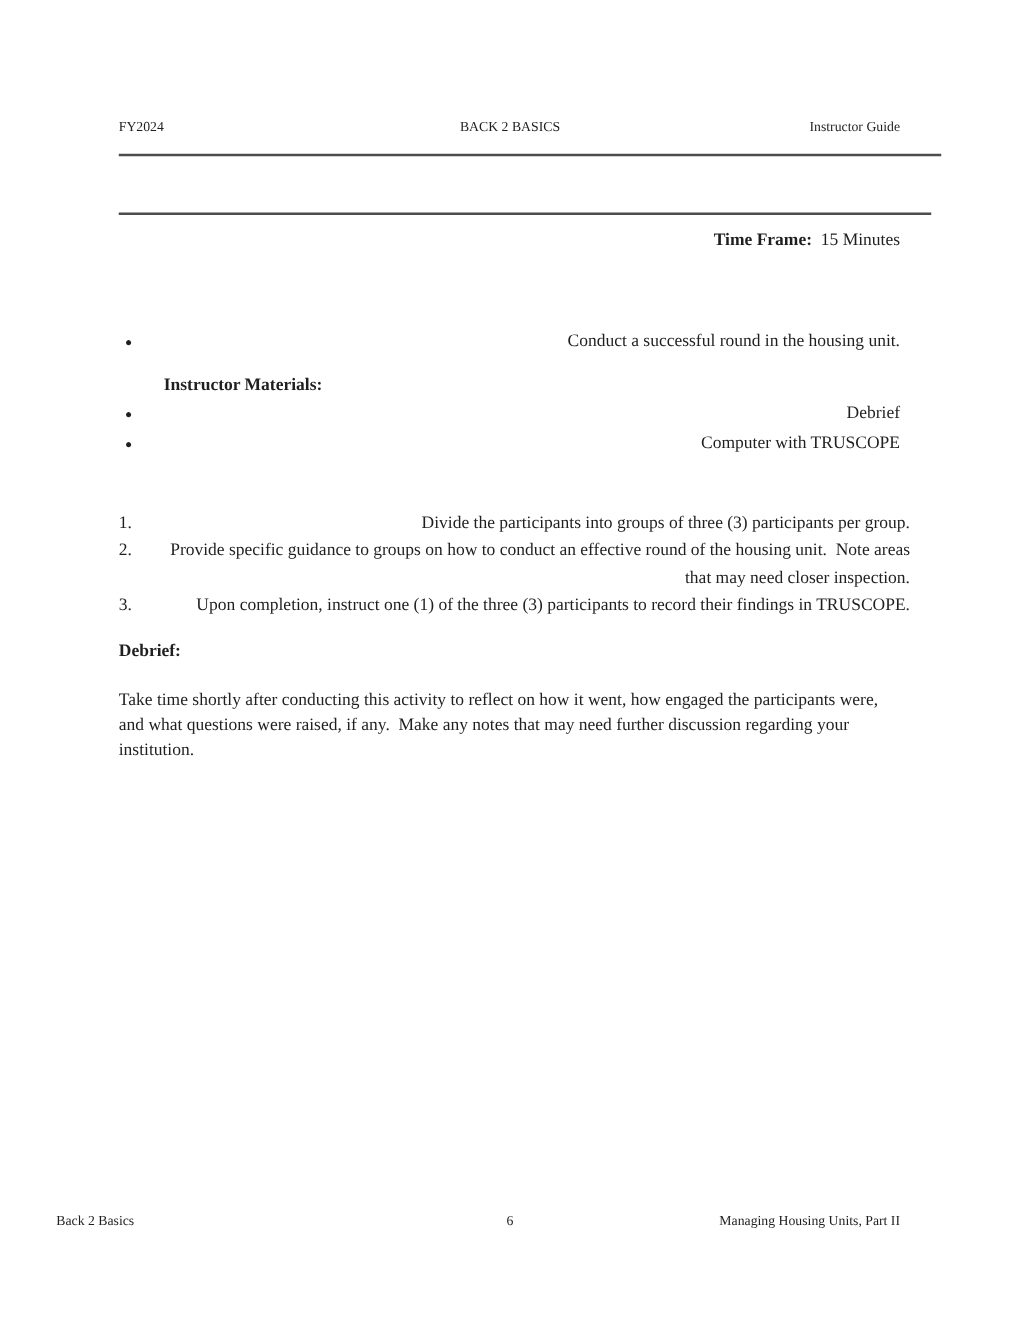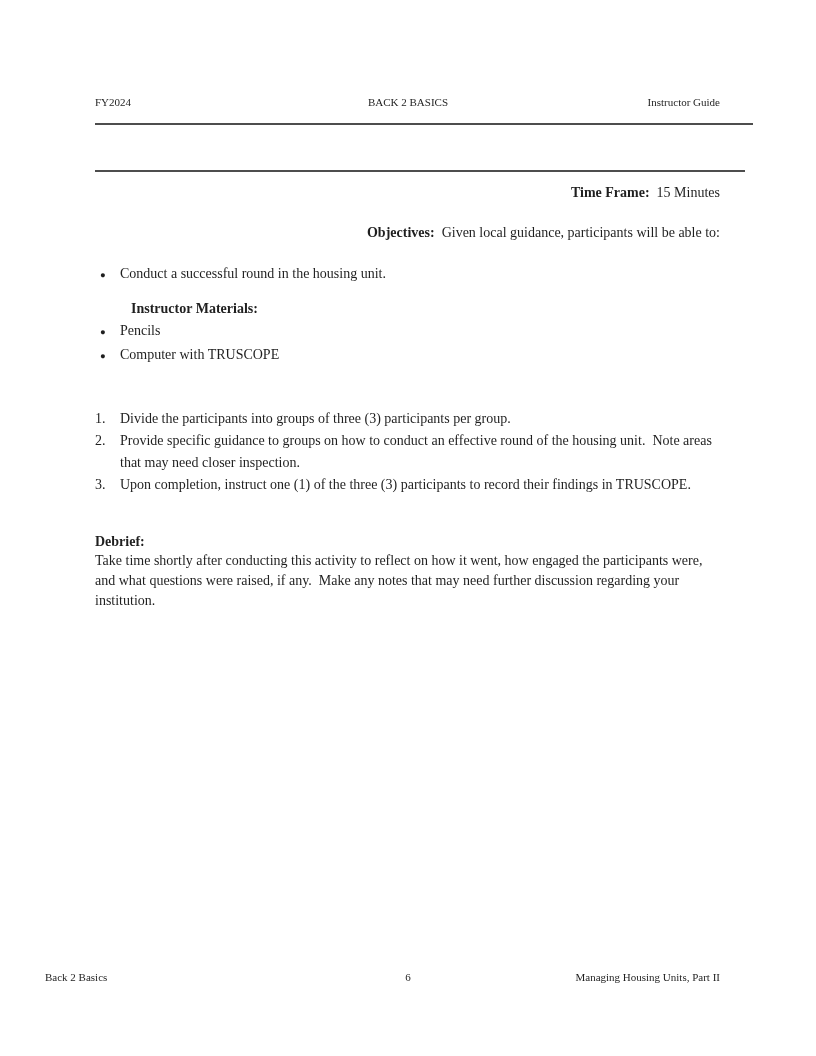--- a/index.html
+++ b/index.html
@@ -29,64 +29,63 @@
   .title {
     top:95px; left:95px; width:660px;
     font-size:15.5px; font-weight:bold; line-height:20px; white-space:pre;
   }
 
   .body-line { left:95px; width:625px; font-size:14px; line-height:20px; }
   .tf   { top:135px; }
   .obj  { top:175px; }
   .mat-h{ top:251px;padding-left:36px; }
   .not-h{ top:339px; }
-  .deb-h{ top:484px; }
+  .deb-h{ top:464px; }
 
   .list { left:95px; font-size:14px; }
   .obj-list { top:215px; width:625px; line-height:21.5px; }
   .mat-list { top:272px; width:625px; line-height:21.5px; }
   .not-list { top:360px; width:633px; line-height:22px; }
 
   .li { display:flex; align-items:baseline; }
   .marker { flex:0 0 25px; }
   .dot { font-size:9.5px; padding-left:5px; }
-  .li-text { flex:1 1 auto; white-space:pre-wrap; }
+  .li-text { flex:1 1 auto; white-space:pre-wrap;text-align:right; }
 
   .deb-p { top:503px; left:95px; width:625px; font-size:14px; line-height:20px; white-space:pre-wrap; }
 </style>
 </head>
 <body>
 
 <div class="page">
 
   <div class="abs hf header">
     <span class="l">FY2024</span>
     <span class="c">BACK 2 BASICS</span>
     <span class="r">Instructor Guide</span>
   </div>
   <div class="abs rule header-rule"></div>
 
   <div class="abs rule title-rule"></div>
 
   <p class="abs body-line tf pre"><span class="b">Time Frame:</span><span class="pre">  15 Minutes</span></p>
 
-  <p class="abs body-line obj pre"><span class="b">Objectives:</span><span class="pre">  Given local guidance, participants will be able to:</span></p>
 
   <ul class="abs list obj-list">
     <li class="li">
       <span class="marker dot">●</span>
       <span class="li-text">Conduct a successful round in the housing unit.</span>
     </li>
   </ul>
 
   <p class="abs body-line mat-h b">Instructor Materials:</p>
   <ul class="abs list mat-list">
     <li class="li">
       <span class="marker dot">●</span>
-      <span class="li-text">Pencils</span>
+      <span class="li-text">Debrief</span>
     </li>
     <li class="li">
       <span class="marker dot">●</span>
       <span class="li-text">Computer with TRUSCOPE</span>
     </li>
   </ul>
 
   <ol class="abs list not-list">
     <li class="li">
       <span class="marker">1.</span>

